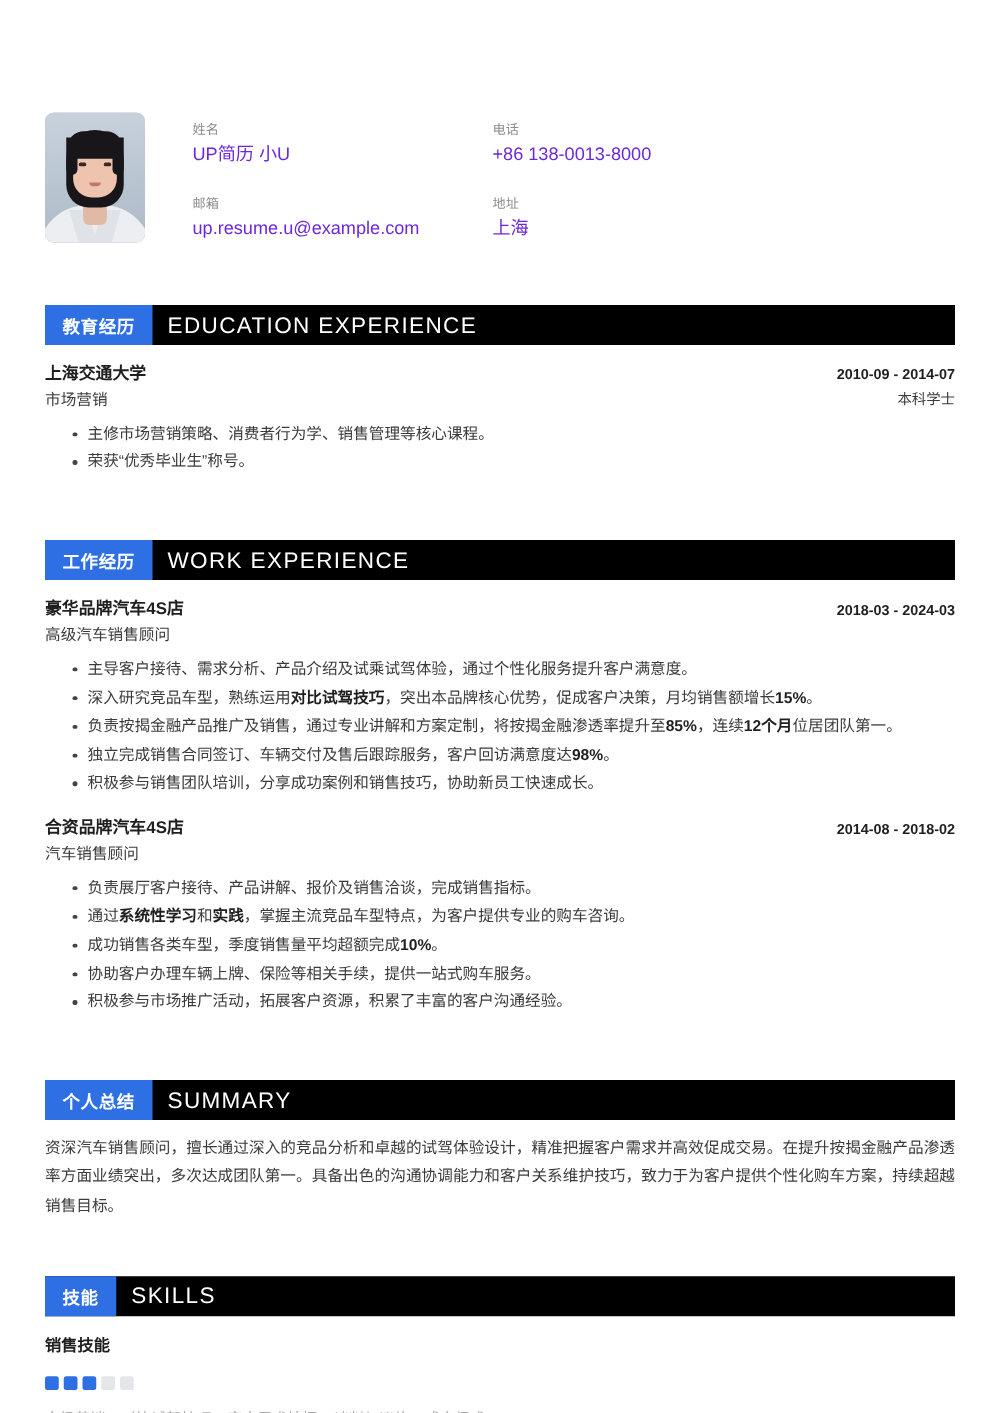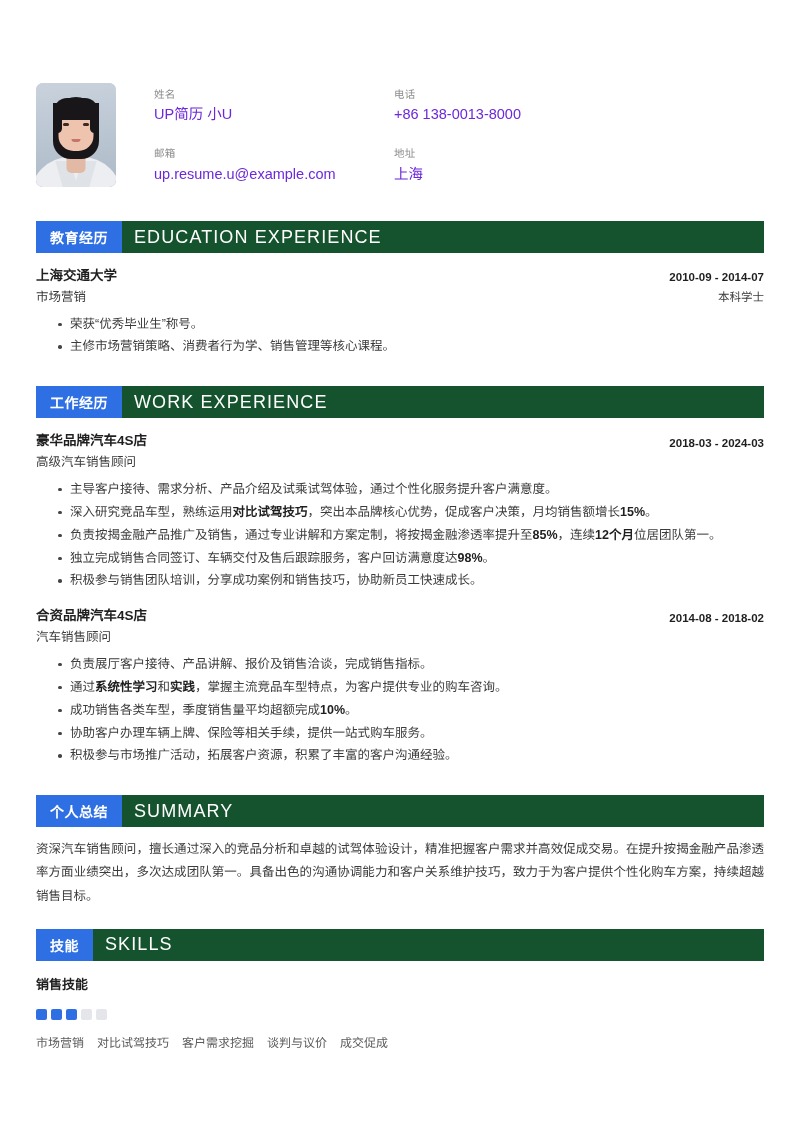--- a/index.html
+++ b/index.html
@@ -20,21 +20,21 @@
     height: 1130px;
     position: relative;
     box-sizing: border-box;
     padding: 0 36px;
     background: #ffffff;
   }
 
   
   .header {
     display: flex;
-    align-items: center;
+    align-items: flex-end;
     padding-top: 76px;
     padding-bottom: 0;
     height: 118px;
     box-sizing: content-box;
   }
   .photo-wrap {
     width: 80px;
     height: 104px;
     flex: 0 0 80px;
     border-radius: 7px;
@@ -163,22 +163,23 @@
     line-height: 1.35;
     white-space: nowrap;
   }
 
   
   .section { margin-top: 0; }
   .sec-bar {
     display: flex;
     align-items: stretch;
     height: 32px;
-    background: #14532d;
+    background: #000000;
     width: 100%;
+    margin-top: 23px;
   }
   .sec-tab {
     background: #2f6fe4;
     color: #ffffff;
     font-size: 14px;
     font-weight: bold;
     display: flex;
     align-items: center;
     justify-content: center;
     padding: 0 14px;
@@ -345,22 +346,22 @@
     <div class="entry">
       <div class="entry-row">
         <div class="entry-title">上海交通大学</div>
         <div class="entry-date">2010-09 - 2014-07</div>
       </div>
       <div class="entry-row">
         <div class="entry-sub">市场营销</div>
         <div class="entry-meta">本科学士</div>
       </div>
       <ul class="bullets">
+        <li>主修市场营销策略、消费者行为学、销售管理等核心课程。</li>
         <li>荣获“优秀毕业生”称号。</li>
-        <li>主修市场营销策略、消费者行为学、销售管理等核心课程。</li>
       </ul>
     </div>
   </div>
 
   <div class="sec-gap-lg"></div>
 
   <div class="section">
     <div class="sec-bar">
       <div class="sec-tab">工作经历</div>
       <div class="sec-en">WORK EXPERIENCE</div>

